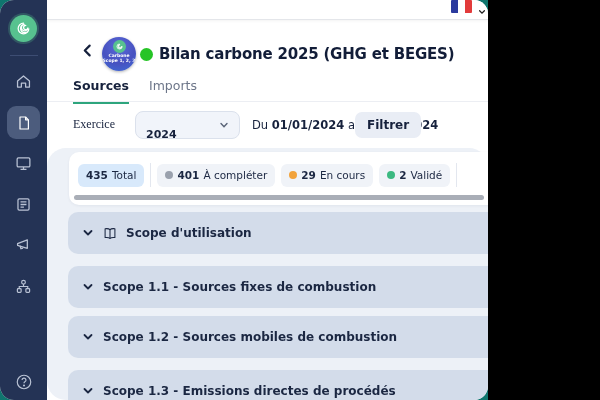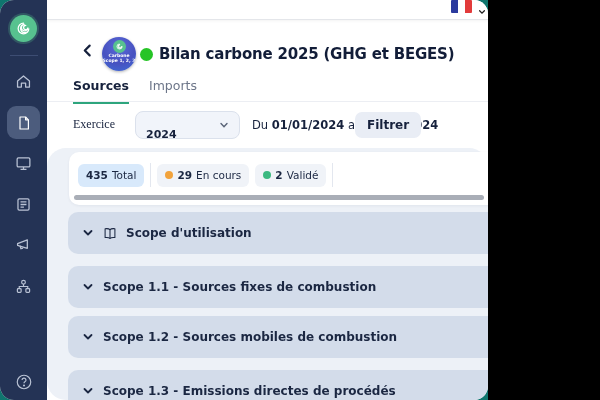--- a/index.html
+++ b/index.html
@@ -174,20 +174,25 @@
 
     <div class="content">
       <div class="summary-card">
         <div class="chips">
           <div class="chip total">
               <span class="cnt">435</span>
               <span>Total</span>
             </div>
           <div class="chip-sep"></div>
           <div class="chip">
+              <span class="dot dot-gray"></span>
+              <span class="cnt">401</span>
+              <span>À compléter</span>
+            </div>
+          <div class="chip">
               <span class="dot dot-orange"></span>
               <span class="cnt">29</span>
               <span>En cours</span>
             </div>
           <div class="chip">
               <span class="dot dot-green"></span>
               <span class="cnt">2</span>
               <span>Validé</span>
             </div>
           <div class="chip-sep"></div>

